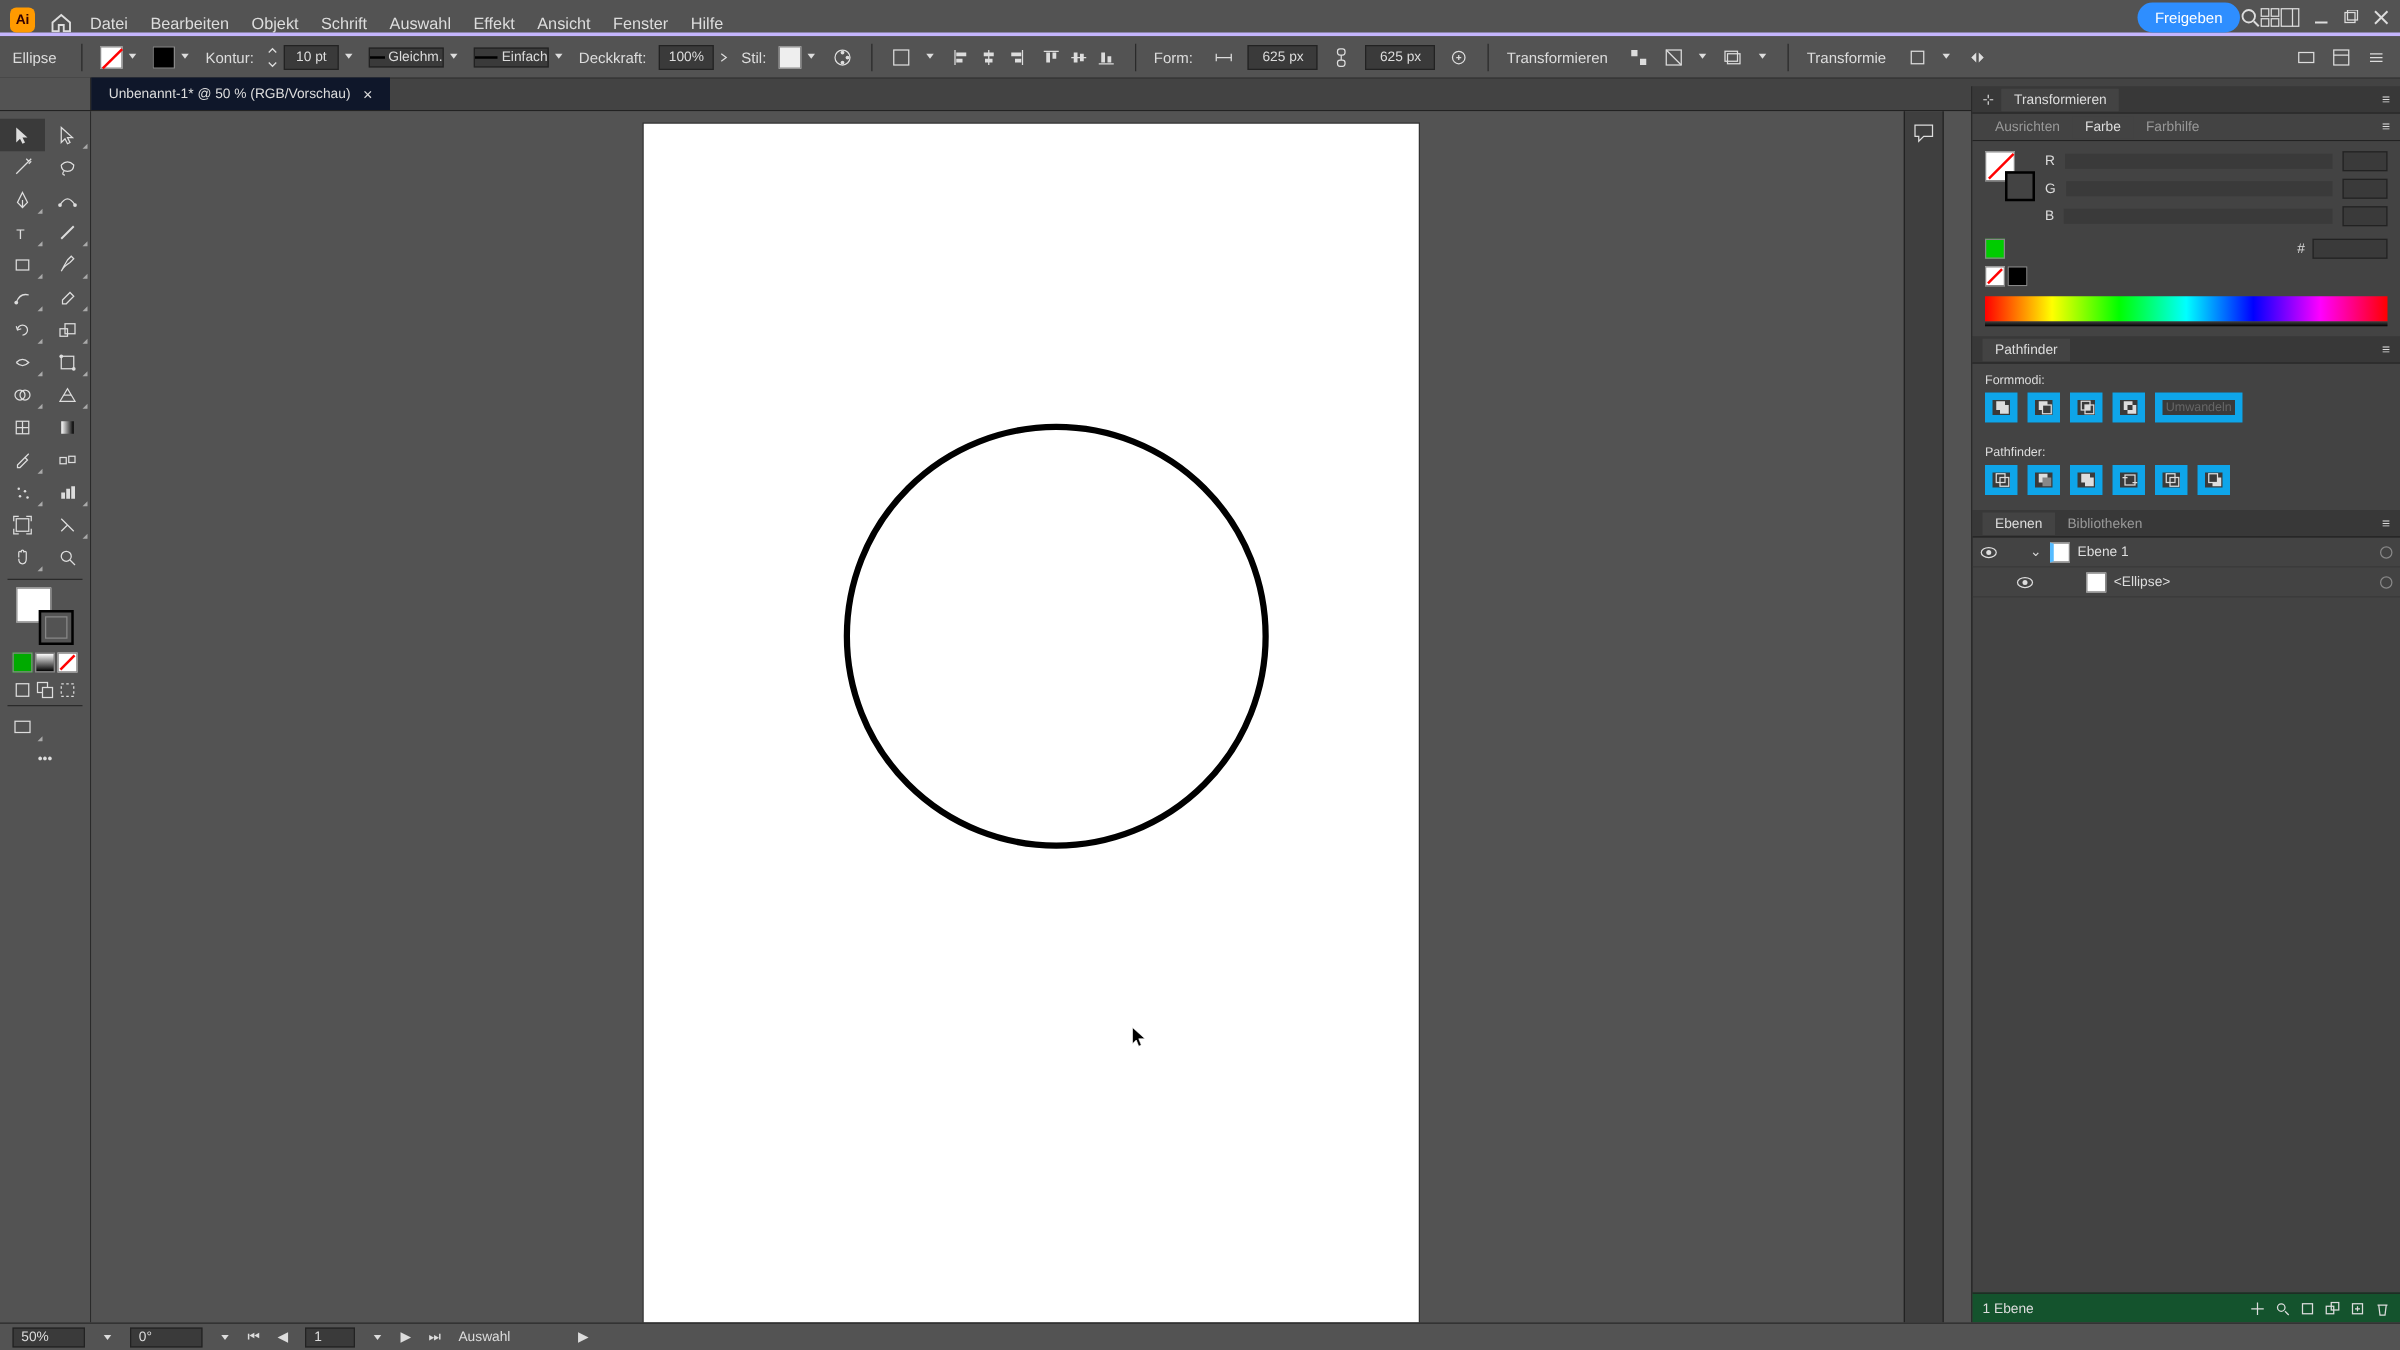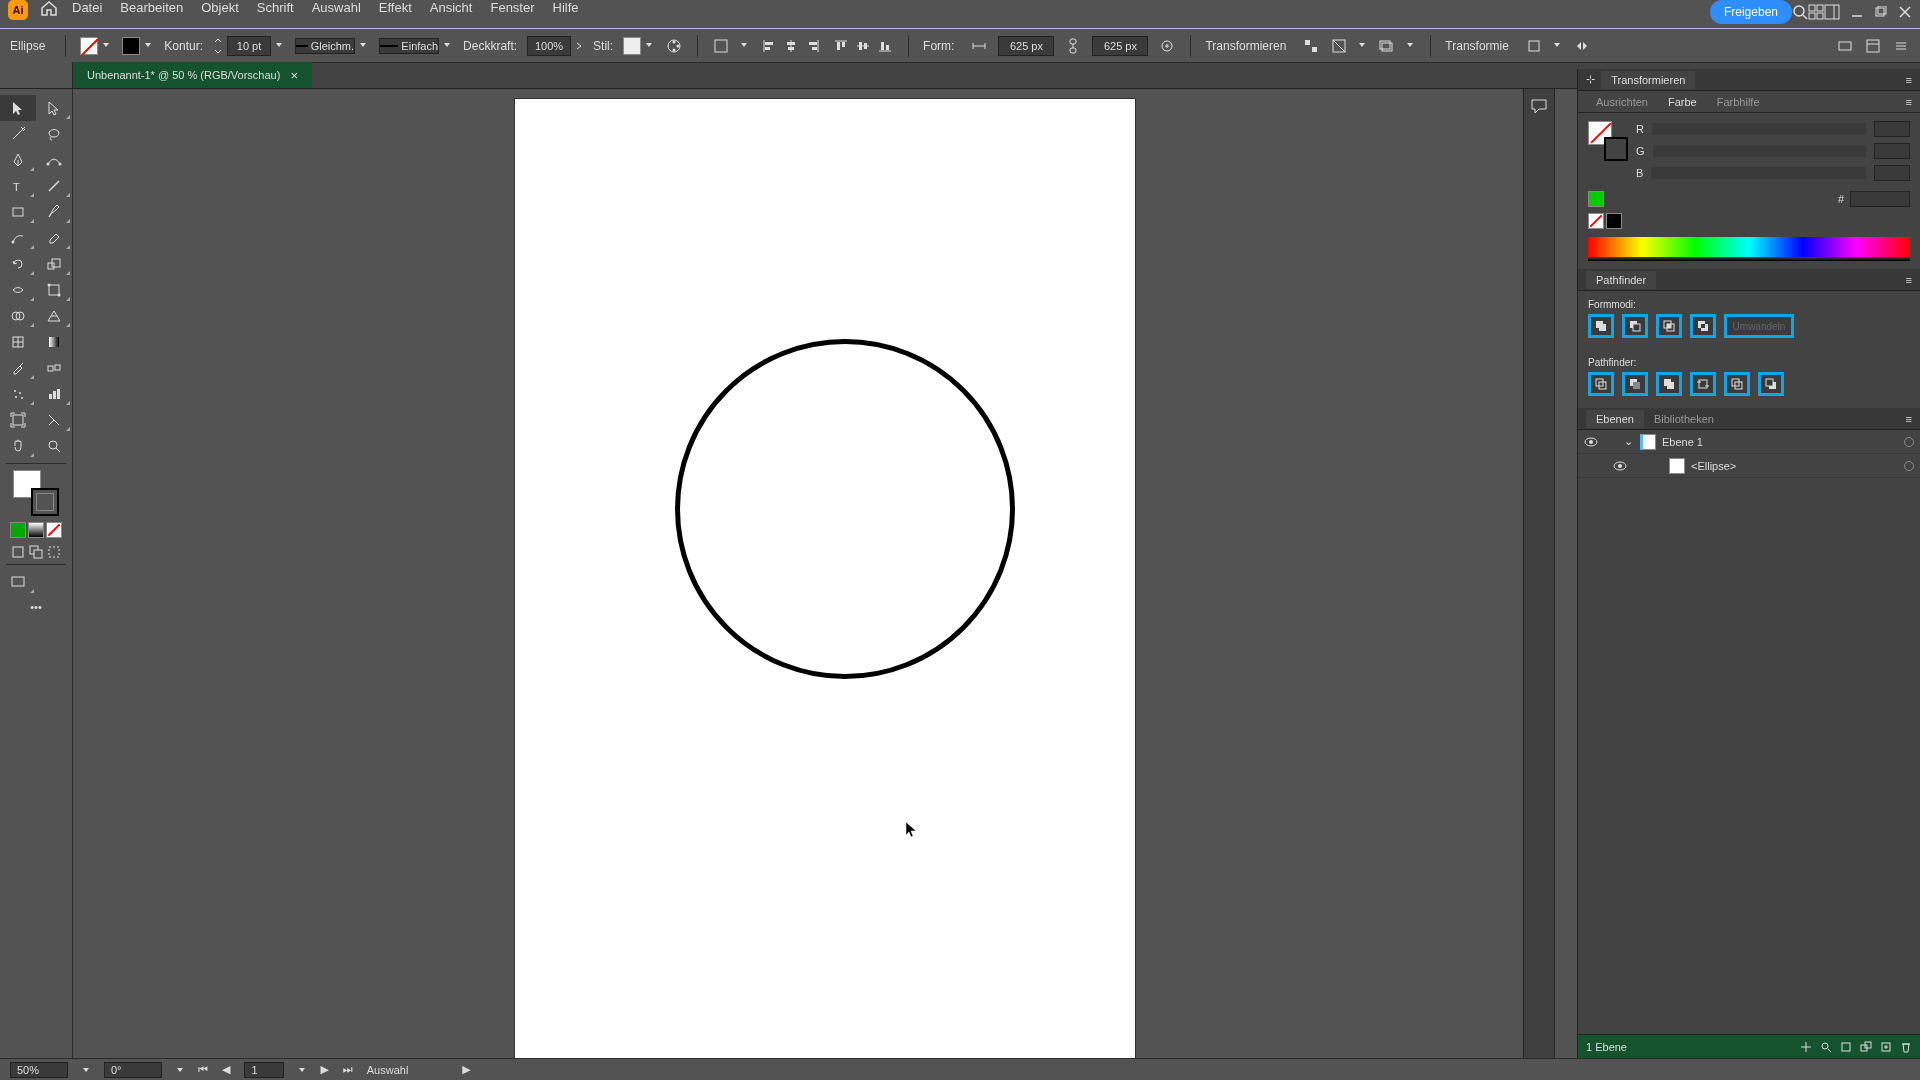--- a/index.html
+++ b/index.html
@@ -1,17 +1,17 @@
 <!DOCTYPE html>
 <html><head>
 <meta charset="utf-8">
 <style>
 *{margin:0;padding:0;box-sizing:border-box;font-family:"Segoe UI",Arial,sans-serif;font-size:11px;color:#ddd;user-select:none}
 body{background:#535353;width:1920px;height:1080px;overflow:hidden;position:relative}
-.menubar{height:29px;background:#535353;display:flex;align-items:flex-start;padding:0 8px;border-bottom:1px solid #c4b5fd}
+.menubar{height:29px;background:#535353;display:flex;align-items:flex-end;padding:0 8px;border-bottom:3px solid #c4b5fd}
 .app-logo{width:20px;height:20px;background:#ff9a00;border-radius:5px;display:flex;align-items:center;justify-content:center;font-weight:bold;color:#330000;font-size:11px;margin-right:12px}
 .home-ico{width:18px;height:16px;margin-right:14px}
 .menubar .mitem{margin-right:18px;font-size:13px;cursor:pointer}
 .menubar-right{margin-left:auto;display:flex;align-items:center;}
 .share-btn{background:#2e8eff;color:#fff;padding:5px 14px;border-radius:14px;font-size:12px;cursor:pointer}
 .win-ctrl{display:flex;gap:10px;margin-left:10px}
 .win-ctrl span{width:14px;height:14px;cursor:pointer;display:flex;align-items:center;justify-content:center}
 
 .optbar{height:34px;background:#535353;border-bottom:1px solid #2a2a2a;display:flex;align-items:center;padding:0 10px;gap:10px}
 .optbar .lbl{font-size:12px;margin-right:6px}
@@ -22,21 +22,21 @@
 .num-input{background:#3a3a3a;border:1px solid #222;width:44px;height:20px;text-align:center;color:#ddd;font-size:11px}
 .stroke-prev{width:60px;height:16px;background:#3a3a3a;display:flex;align-items:center;justify-content:center;font-size:9px;border:1px solid #222}
 .optbar .field{display:flex;align-items:center;gap:4px}
 .optbar .sep{width:1px;height:22px;background:#2a2a2a;margin:0 4px}
 .optbar .ico{width:18px;height:18px;display:flex;align-items:center;justify-content:center;cursor:pointer}
 .align-set{display:flex;gap:4px}
 .optbar-right{margin-left:auto;display:flex;gap:10px}
 
 .tabbar{height:26px;background:#434343;border-bottom:1px solid #222;display:flex;align-items:flex-end}
 .tools-spacer{width:73px;height:26px;background:#535353;border-right:1px solid #2a2a2a}
-.doctab{height:26px;background:#14532d;padding:0 14px;display:flex;align-items:center;gap:10px;font-size:12px;color:#ccc}
+.doctab{height:26px;background:#0f172a;padding:0 14px;display:flex;align-items:center;gap:10px;font-size:12px;color:#ccc}
 .doctab .close{font-size:13px;cursor:pointer}
 
 .work{position:absolute;left:73px;top:89px;right:343px;bottom:22px;background:#535353;display:flex;align-items:flex-start;justify-content:center;overflow:hidden}
 .artboard{width:620px;height:970px;background:#fff;margin-top:10px;position:relative;box-shadow:0 0 0 1px #333}
 .circle{position:absolute;left:160px;top:240px;width:340px;height:340px;border:5px solid #000;border-radius:50%}
 .cursor-arrow{position:absolute;left:390px;top:722px}
 
 .toolbar{position:absolute;left:0;top:89px;width:73px;bottom:22px;background:#535353;border-right:1px solid #2a2a2a;padding-top:6px}
 .trow{display:flex;height:26px}
 .tcell{width:36px;height:26px;display:flex;align-items:center;justify-content:center;cursor:pointer;position:relative}
@@ -63,21 +63,21 @@
 .color-fs .f{position:absolute;left:0;top:0;width:24px;height:24px;background:#fff;border:1px solid #888}
 .color-fs .f::after{content:"";position:absolute;left:-2px;top:10px;width:28px;height:2px;background:#f00;transform:rotate(-45deg)}
 .color-fs .s{position:absolute;right:0;bottom:0;width:24px;height:24px;border:2px solid #000;background:#434343}
 .rgb-rows{flex:1}
 .rgb-rows .row{display:flex;align-items:center;gap:8px;margin-bottom:6px}
 .rgb-rows .slot{flex:1;height:12px;background:#3a3a3a}
 .rgb-rows .val{width:36px;height:16px;background:#3a3a3a;border:1px solid #222}
 .spectrum{height:20px;margin-top:8px;background:linear-gradient(to right,#ff0000,#ffff00,#00ff00,#00ffff,#0000ff,#ff00ff,#ff0000)}
 .spectrum-fade{height:4px;background:linear-gradient(to bottom,rgba(255,255,255,0),rgba(0,0,0,1))}
 .pf-row{display:flex;gap:8px;margin:4px 0}
-.pf-btn{width:26px;height:24px;background:#3a3a3a;border:3px solid #0ea5e9;cursor:pointer;display:flex;align-items:center;justify-content:center}
+.pf-btn{width:26px;height:24px;background:#3a3a3a;border:6px solid #0ea5e9;cursor:pointer;display:flex;align-items:center;justify-content:center}
 .layers{flex:1;overflow:auto}
 .lrow{display:flex;align-items:center;height:24px;padding:0 6px;gap:6px;border-bottom:1px solid #3a3a3a}
 .eye{width:14px;height:14px;cursor:pointer}
 .lswatch{width:16px;height:16px;background:#fff;border:1px solid #888}
 .lrow .exp{width:10px;cursor:pointer}
 .lrow .circ{width:10px;height:10px;border:1px solid #888;border-radius:50%;margin-left:auto}
 .layers-foot{height:24px;background:#14532d;display:flex;align-items:center;padding:0 8px;gap:10px;border-top:1px solid #222;font-size:10px}
 .layers-foot .icons{margin-left:auto;display:flex;gap:8px}
 
 .status{position:absolute;left:0;right:0;bottom:0;height:22px;background:#535353;border-top:1px solid #2a2a2a;display:flex;align-items:center;padding:0 10px;gap:14px;font-size:11px}

